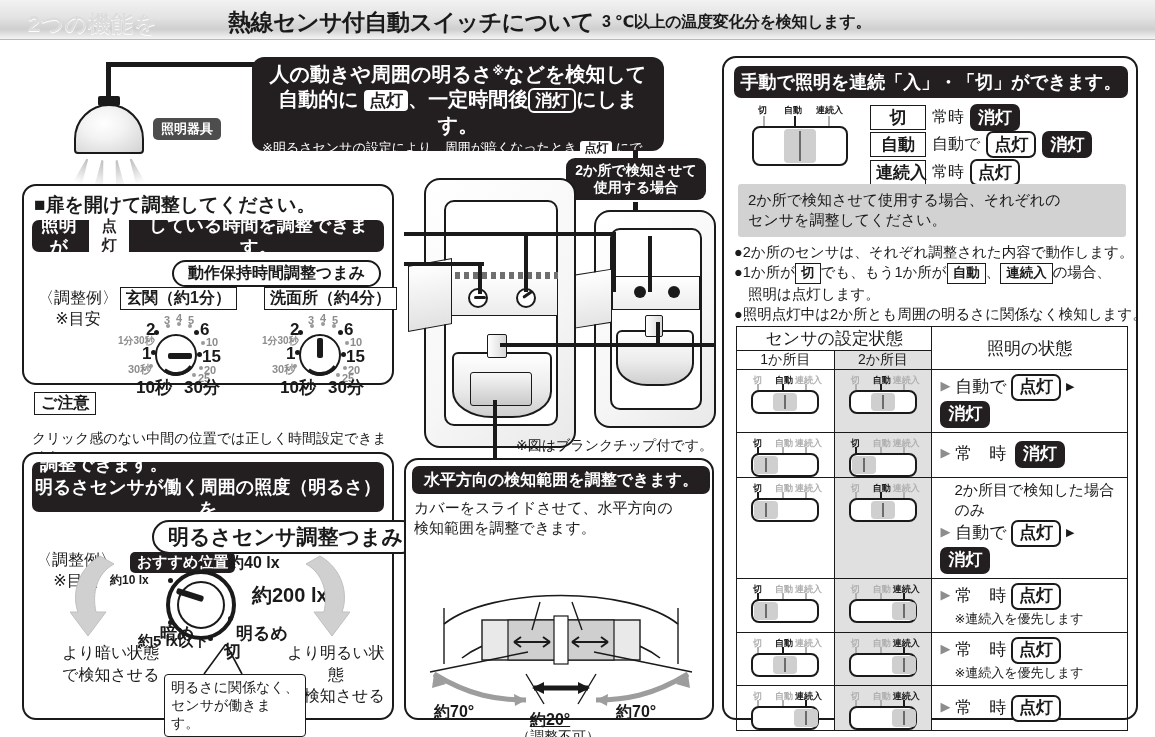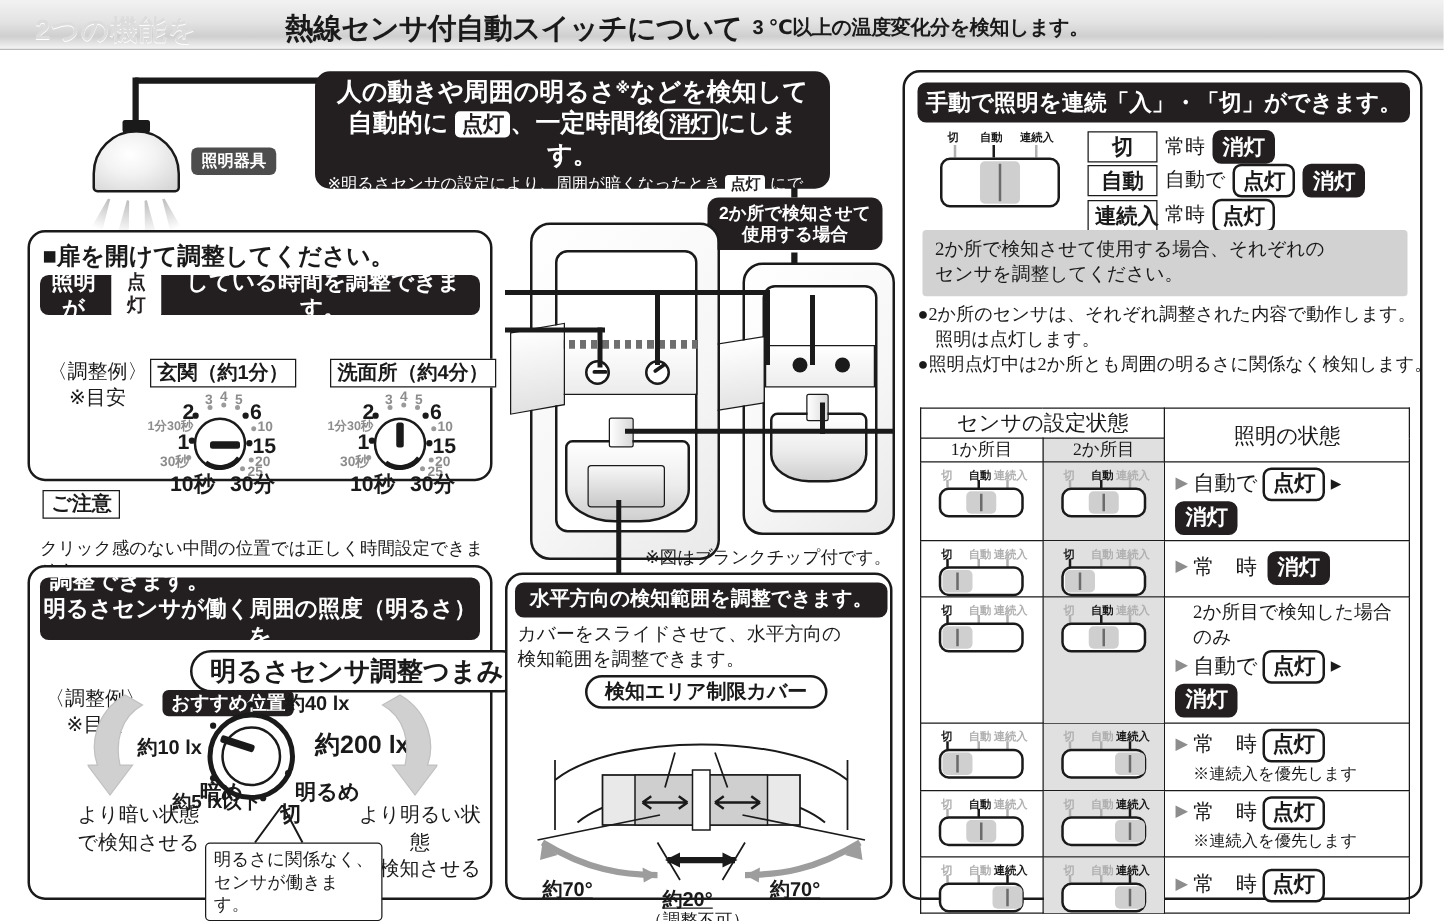--- a/index.html
+++ b/index.html
@@ -279,20 +279,23 @@
 
 <div class="panel" style="left:22px;top:184px;width:372px;height:201px;">
   <div style="position:absolute;left:10px;top:6px;font-size:19px;font-weight:bold;">■扉を開けて調整してください。</div>
 
   <div class="blkbar" style="position:absolute;left:8px;top:34px;width:352px;height:32px;font-size:18px;">
     <span>照明が</span>
     <span style="display:inline-block;background:#fff;color:#231f20;border-radius:4px;padding:0 5px;margin:0 4px;font-size:15px;">点灯</span>
     <span>している時間を調整できます。</span>
   </div>
 
+  <div style="position:absolute;left:148px;top:74px;">
+    <span class="pill" style="font-size:16px;">動作保持時間調整つまみ</span>
+  </div>
 
   <div style="position:absolute;left:14px;top:102px;text-align:center;font-size:16px;line-height:1.3;">
     <div>〈調整例〉</div>
     <div>※目安</div>
   </div>
 
   <div style="position:absolute;left:96px;top:101px;">
     <span class="rrect-sq" style="font-size:16px;">玄関（約1分）</span>
   </div>
   <div class="dial-wrap" style="left:96px;top:128px;width:110px;height:82px;">
@@ -378,21 +381,21 @@
 
   <div style="position:absolute;left:12px;top:96px;text-align:center;font-size:16px;line-height:1.3;">
     <div>〈調整例〉</div>
     <div>※目安</div>
   </div>
 
   <div style="position:absolute;left:106px;top:98px;">
     <span style="display:inline-block;background:#231f20;color:#fff;border-radius:5px;padding:1px 7px;font-size:15px;font-weight:bold;">おすすめ位置</span>
   </div>
   <div style="position:absolute;left:204px;top:99px;font-size:16px;font-weight:bold;">約40 lx</div>
-  <div style="position:absolute;left:86px;top:134px;font-size:16px;font-weight:bold;">約10 lx</div>
+  <div style="position:absolute;left:86px;top:118px;font-size:12px;font-weight:bold;">約10 lx</div>
   <div style="position:absolute;left:228px;top:128px;font-size:20px;font-weight:bold;">約200 lx</div>
   <div style="position:absolute;left:114px;top:178px;font-size:15px;font-weight:bold;">約5 lx以下</div>
 
   <div style="position:absolute;left:142px;top:116px;width:70px;height:70px;">
     <div style="position:absolute;left:0;top:0;width:70px;height:70px;border-radius:50%;border:4px solid #1a1a1a;background:#fff;"></div>
     <div style="position:absolute;left:11px;top:11px;width:48px;height:48px;border-radius:50%;border:2px solid #1a1a1a;background:#fff;"></div>
     <div class="dial-hand" style="left:10px;top:22px;width:28px;height:6px;transform:rotate(18deg);"></div>
     <div class="dot" style="left:32px;top:-9px;width:5px;height:5px;"></div>
     <div class="dot" style="left:2px;top:8px;width:5px;height:5px;"></div>
     <div class="dot" style="left:62px;top:46px;width:5px;height:5px;"></div>
@@ -427,23 +430,20 @@
   </svg>
 </div>
 
 <div class="panel" style="left:404px;top:458px;width:310px;height:262px;">
   <div class="blkbar" style="position:absolute;left:6px;top:6px;width:298px;height:28px;font-size:16px;">
     <span>水平方向の検知範囲を調整できます。</span>
   </div>
   <div style="position:absolute;left:8px;top:38px;font-size:15px;line-height:1.35;">
     <div>カバーをスライドさせて、水平方向の</div>
     <div>検知範囲を調整できます。</div>
-  </div>
-  <div style="position:absolute;left:62px;top:80px;">
-    <span class="pill" style="font-size:16px;">検知エリア制限カバー</span>
   </div>
 
   <svg style="position:absolute;left:16px;top:108px;" width="278" height="110">
     <path d="M22 56 C70 18 208 18 256 56" stroke="#1a1a1a" stroke-width="1.6" fill="none"></path>
     <path d="M40 90 C82 56 196 56 238 90" stroke="#1a1a1a" stroke-width="1.6" fill="none"></path>
     <rect x="60" y="52" width="158" height="40" fill="#e9e9e9" stroke="#1a1a1a" stroke-width="1.4"></rect>
     <rect x="86" y="52" width="48" height="40" fill="#cfcfcf" stroke="#1a1a1a" stroke-width="1.2"></rect>
     <rect x="144" y="52" width="48" height="40" fill="#cfcfcf" stroke="#1a1a1a" stroke-width="1.2"></rect>
     <rect x="132" y="48" width="14" height="48" fill="#ffffff" stroke="#1a1a1a" stroke-width="1.2"></rect>
     <line x1="22" y1="40" x2="22" y2="96" stroke="#1a1a1a" stroke-width="1.4"></line>
@@ -467,21 +467,21 @@
     <path d="M168 22 L156 16 L156 28 Z" fill="#1a1a1a"></path>
     <path d="M104 8 L122 38 M174 8 L156 38" stroke="#1a1a1a" stroke-width="1.4" fill="none"></path>
   </svg>
 
   <div class="arrow-lbl" style="left:28px;top:242px;">約70°</div>
   <div class="arrow-lbl" style="left:124px;top:250px;">約20°</div>
   <div class="arrow-lbl" style="left:110px;top:268px;font-size:14px;font-weight:normal;">（調整不可）</div>
   <div class="arrow-lbl" style="left:210px;top:242px;">約70°</div>
 </div>
 
-<div class="panel" style="left:722px;top:56px;width:416px;height:664px;font-family:Liberation Serif, serif;">
+<div class="panel" style="left:722px;top:56px;width:416px;height:664px;">
 
   <div class="blkbar" style="position:absolute;left:10px;top:8px;width:394px;height:32px;font-size:18px;">
     <span>手動で照明を連続「入」・「切」ができます。</span>
   </div>
 
   <div style="position:absolute;left:22px;top:46px;width:112px;height:70px;">
     <div class="sw-cap" style="left:12px;top:0px;">切</div>
     <div class="sw-cap" style="left:38px;top:0px;">自動</div>
     <div class="sw-cap" style="left:70px;top:0px;">連続入</div>
     <div class="sw-tick g" style="left:17px;top:12px;height:10px;"></div>
@@ -511,20 +511,23 @@
     </div>
   </div>
 
   <div class="grayband" style="position:absolute;left:14px;top:126px;width:388px;">
     <div>2か所で検知させて使用する場合、それぞれの</div>
     <div>センサを調整してください。</div>
   </div>
 
   <div class="bullets" style="position:absolute;left:10px;top:184px;width:400px;">
     <div>●2か所のセンサは、それぞれ調整された内容で動作します。</div>
+    <div>
+      <span>●1か所が</span><span class="rrect-sq" style="font-size:13.5px;">切</span><span>でも、もう1か所が</span><span class="rrect-sq" style="font-size:13.5px;">自動</span><span>、</span><span class="rrect-sq" style="font-size:13.5px;">連続入</span><span>の場合、</span>
+    </div>
     <div style="padding-left:14px;">照明は点灯します。</div>
     <div>●照明点灯中は2か所とも周囲の明るさに関係なく検知します。</div>
   </div>
 
   <div style="position:absolute;left:12px;top:268px;width:392px;">
     <table class="states">
       <thead>
         <tr>
           <th colspan="2" class="th-main">センサの設定状態</th>
           <th rowspan="2" class="th-main" style="width:196px;">照明の状態</th>

